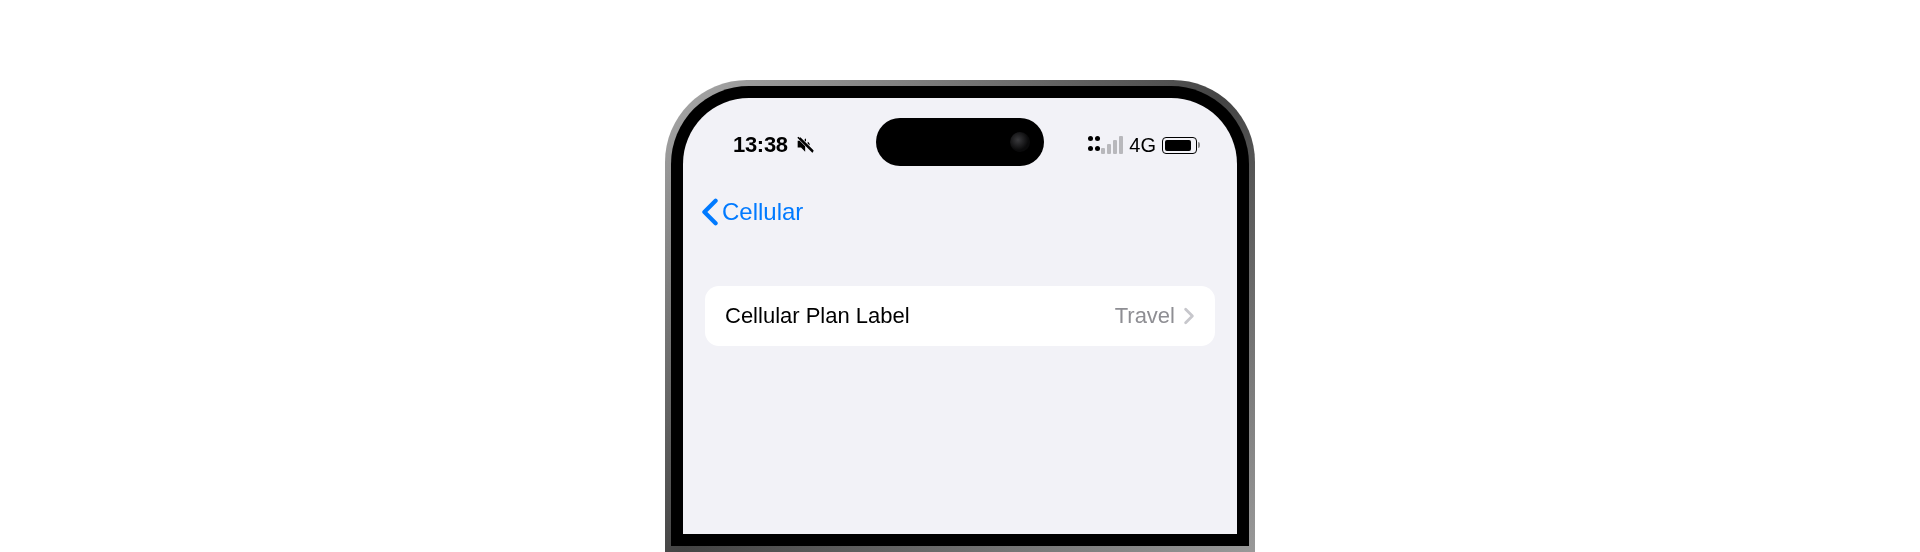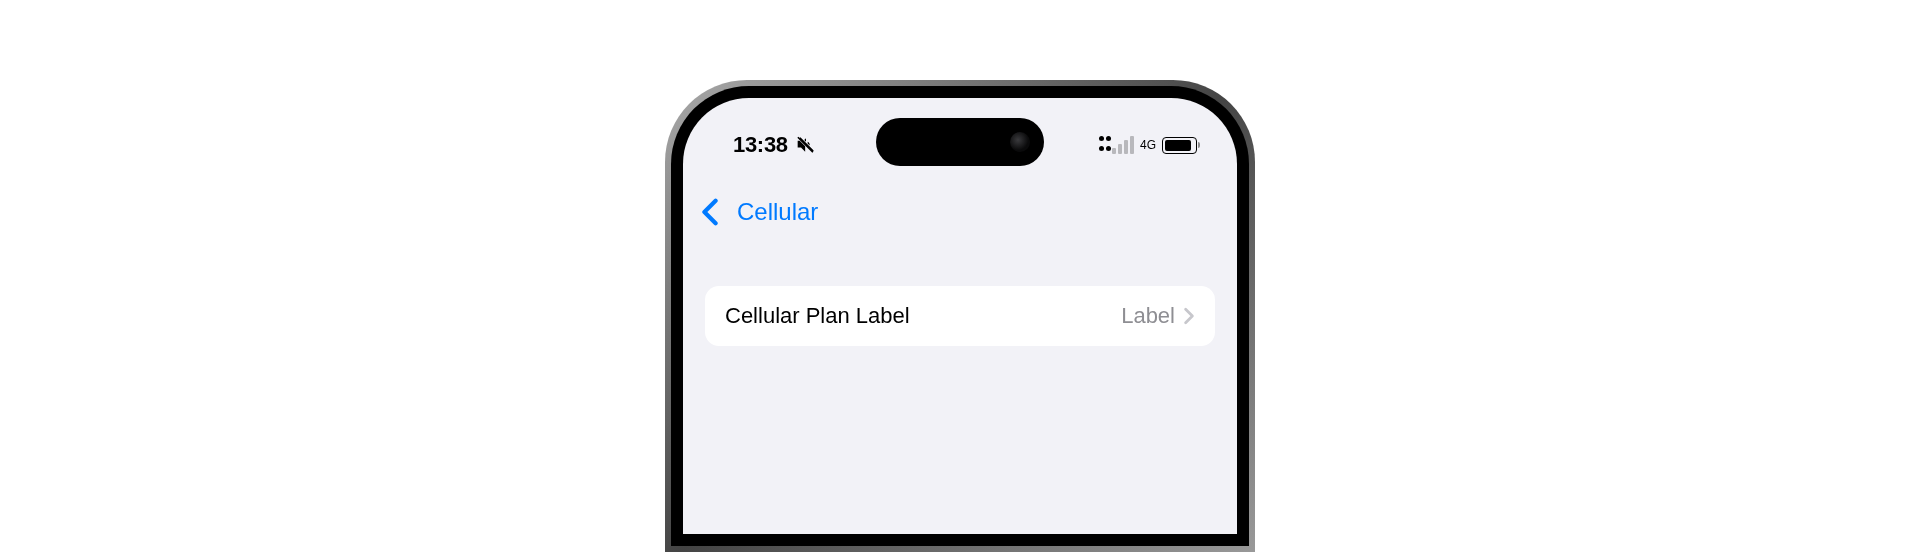--- a/index.html
+++ b/index.html
@@ -128,21 +128,21 @@
       width: 4px;
       background: #000;
       border-radius: 1px;
     }
     
     .sim-bar.inactive {
       background: #b8b8bc;
     }
     
     .network-label {
-      font-size: 12px;
+      font-size: 20px;
       font-weight: 500;
       color: #000;
     }
     
     .battery {
       width: 35px;
       height: 17px;
       border: 1.5px solid #000;
       border-radius: 4px;
       position: relative;
@@ -164,21 +164,21 @@
       width: 90%;
       height: 100%;
       background: #000;
       border-radius: 2px;
     }
     
     .nav-header {
       padding: 30px 18px 20px;
       display: flex;
       align-items: center;
-      gap: 18px;
+      gap: 3px;
     }
     
     .back-chevron {
       width: 18px;
       height: 28px;
     }
     
     .nav-title {
       color: #007aff;
       font-size: 24px;
@@ -296,21 +296,21 @@
           <path d="M10 2L2 10L10 18" stroke="#007aff" stroke-width="3" stroke-linecap="round" stroke-linejoin="round"></path>
         </svg>
         <span class="nav-title">Cellular</span>
       </div>
 
       <div class="settings-group">
 
         <div class="settings-row">
           <span class="row-label">Cellular Plan Label</span>
           <div class="row-right">
-            <span class="row-value">Label</span>
+            <span class="row-value">Travel</span>
             <svg class="disclosure-chevron" viewBox="0 0 10 16" fill="none">
               <path d="M2 2L8 8L2 14" stroke="#c7c7cc" stroke-width="2.5" stroke-linecap="round" stroke-linejoin="round"></path>
             </svg>
           </div>
         </div>
 
 
       </div>
 
     </div>

